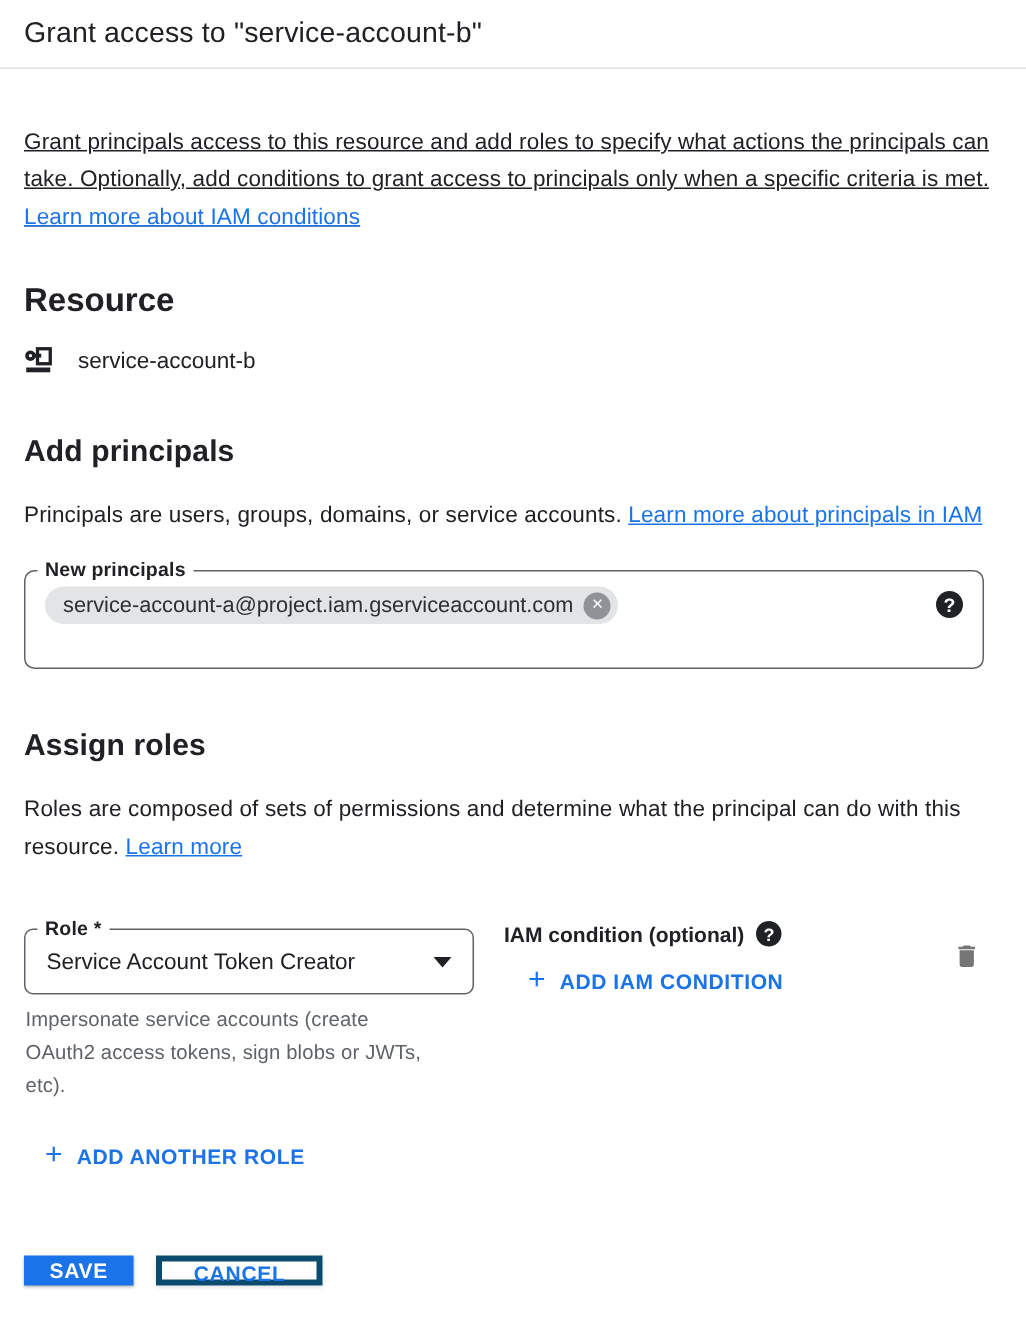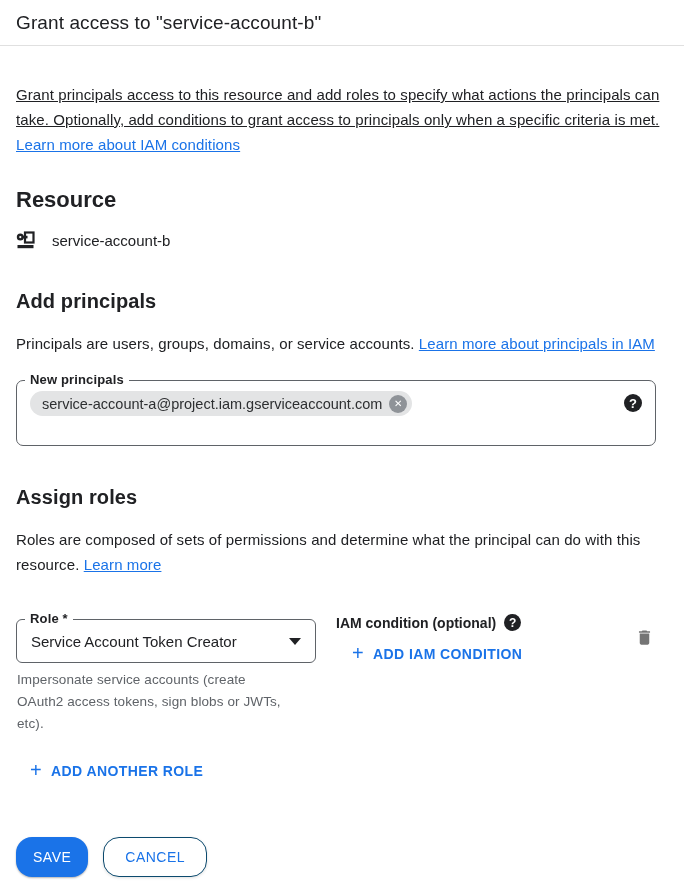--- a/index.html
+++ b/index.html
@@ -211,39 +211,39 @@
   .add-role-btn { margin-top: 22px; margin-left: 6px; }
 
   
   .actions {
     margin-top: 52px;
     display: flex;
     align-items: center;
     gap: 15px;
   }
   .btn {
-    height: 40px;
-    border-radius: 16px;
+    height: 20px;
+    border-radius: 0;
     font-family: inherit;
     font-size: 14px;
-    font-weight: 400;
+    font-weight: 700;
     letter-spacing: .5px;
     cursor: pointer;
   }
   .btn-primary {
     background: #1a73e8;
     color: #fff;
     border: none;
     padding: 0 17px;
     box-shadow: 0 1px 2px rgba(0,0,0,.3);
   }
   .btn-secondary {
     background: #fff;
     color: #1a73e8;
-    border: 1px solid #0c4a6e;
+    border: 4px solid #0c4a6e;
     padding: 0 21px;
     box-shadow: 0 1px 3px rgba(0,0,0,.12);
   }
 </style>
 </head>
 <body>
 
 <div class="dialog">
 
   <div class="dlg-header">

